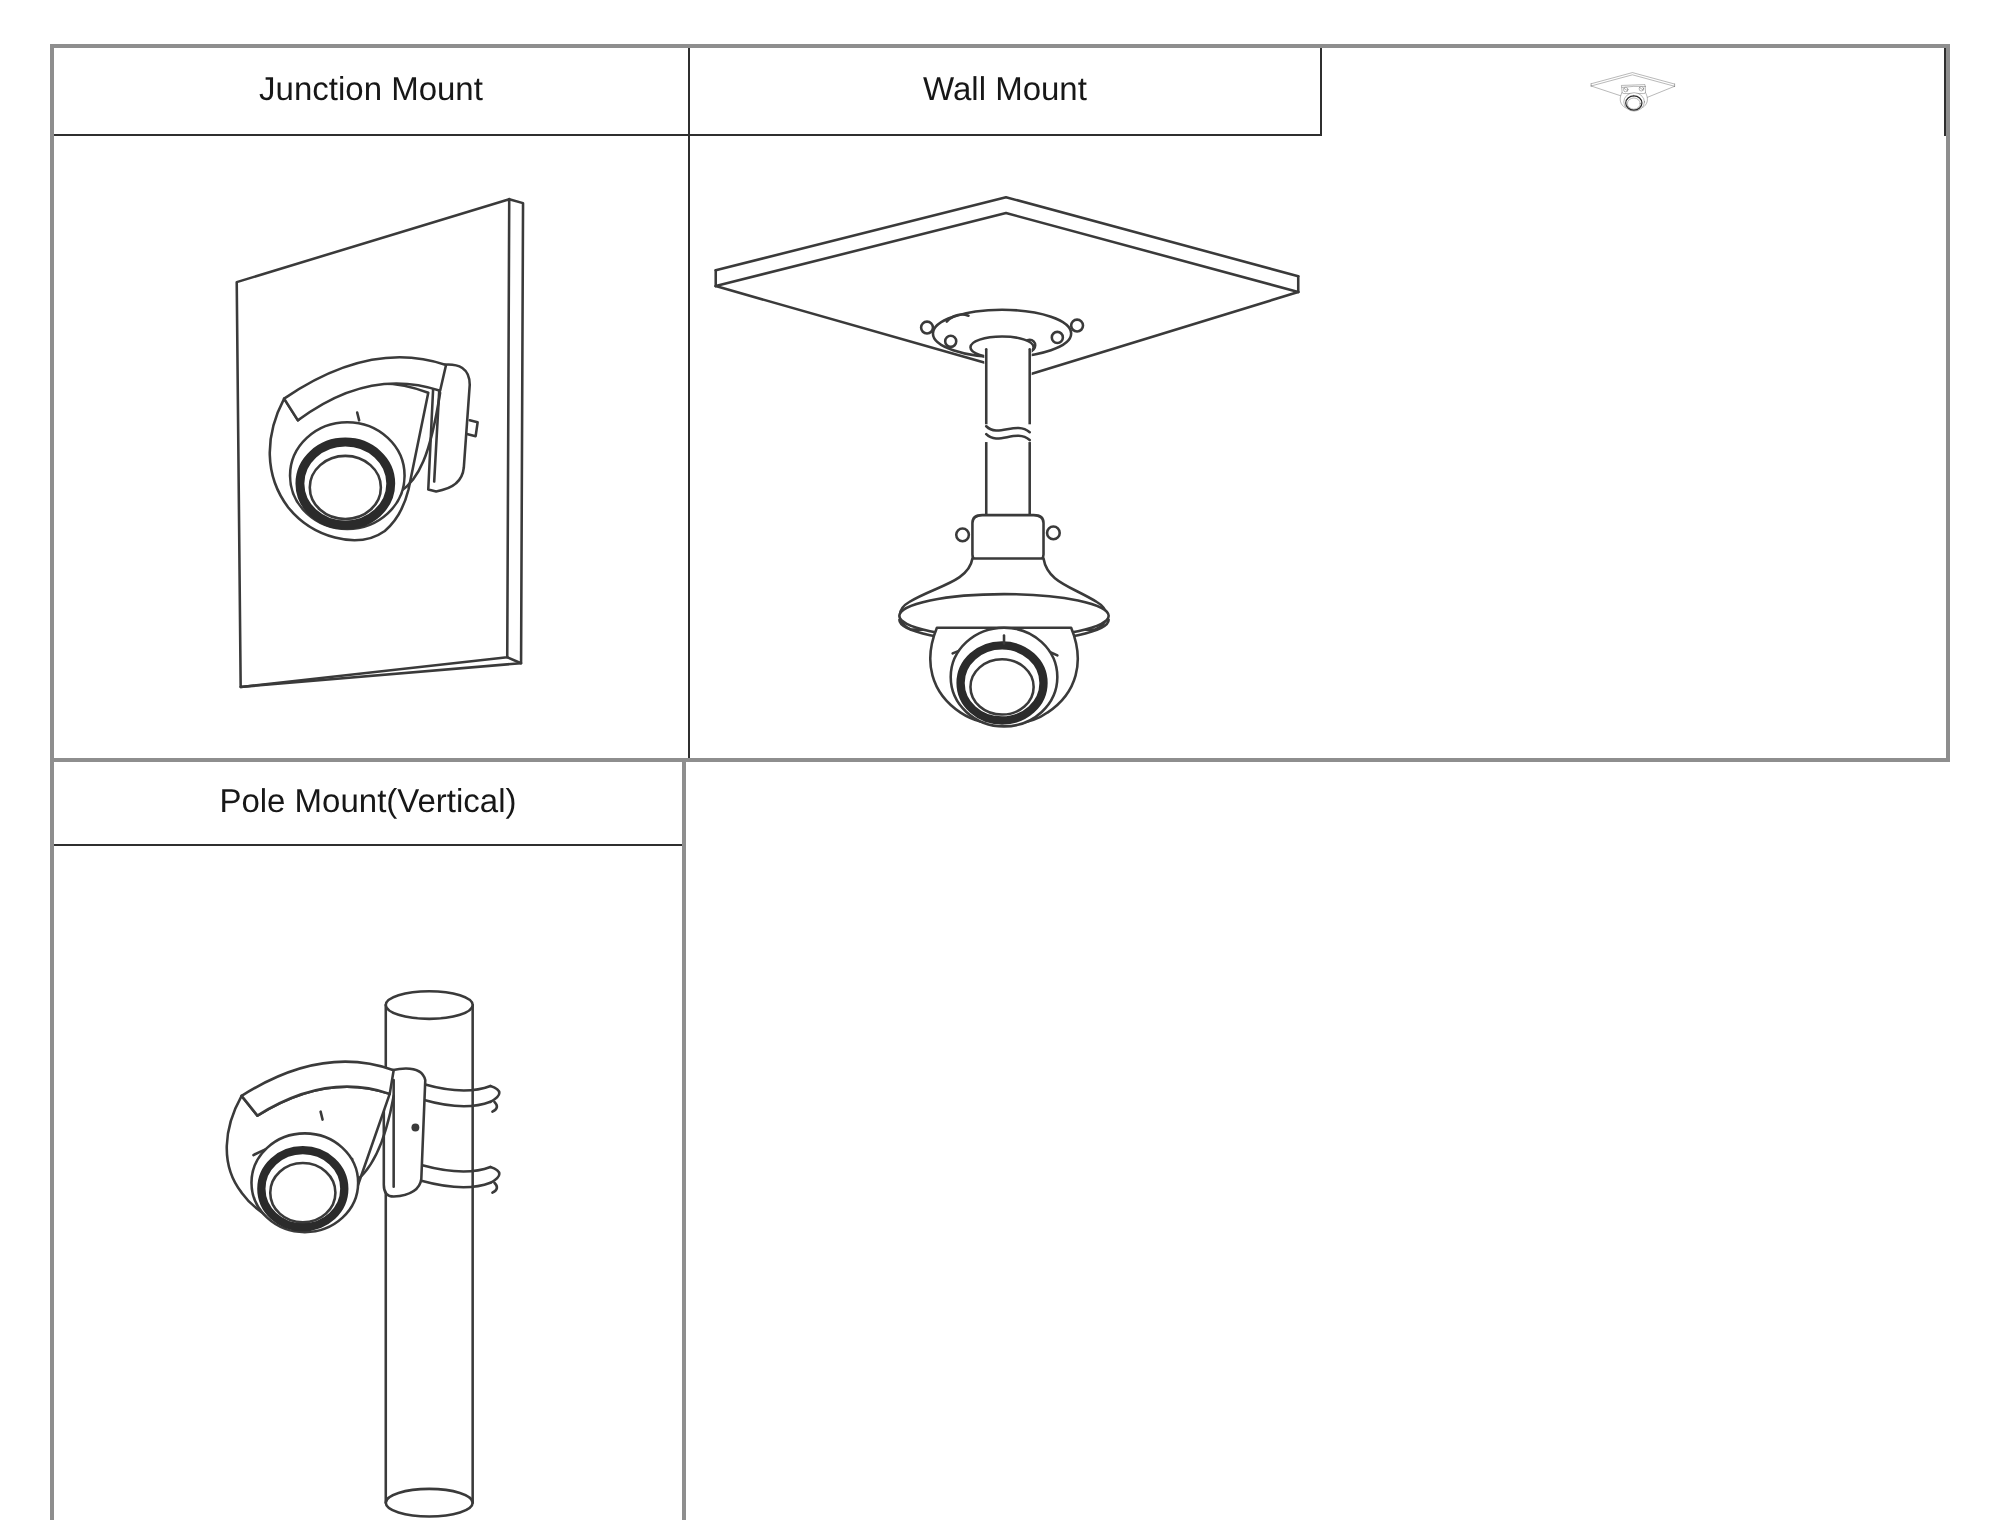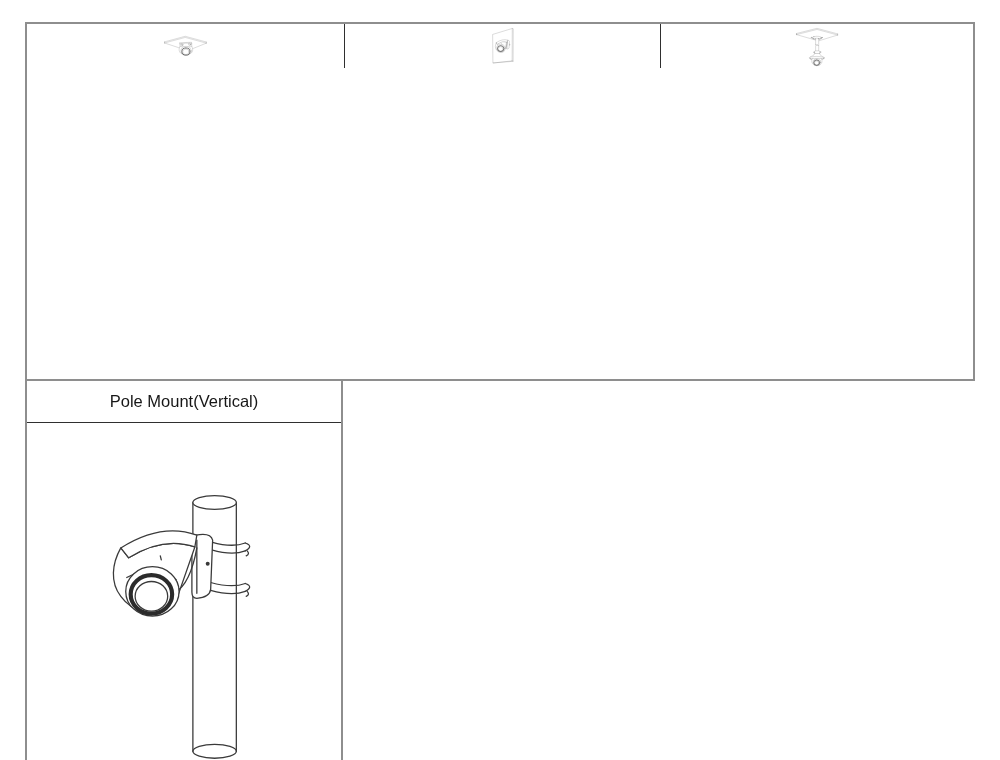--- a/index.html
+++ b/index.html
@@ -34,20 +34,26 @@
   .dcell svg{width:100%;height:100%;display:block;}
   .art{stroke:#3a3a3a;stroke-width:1.3;fill:none;stroke-linecap:round;stroke-linejoin:round;}
   .artw{stroke:#3a3a3a;stroke-width:1.3;fill:#ffffff;stroke-linecap:round;stroke-linejoin:round;}
   .ring{stroke:#2b2b2b;fill:none;}
 </style>
 </head>
 <body>
 
 <div class="tbl tbl-top">
 
+  <div class="cell hcell b-right b-bottom">
+    <span>Junction Mount</span>
+  </div>
+  <div class="cell hcell b-right b-bottom">
+    <span>Wall Mount</span>
+  </div>
 
   <div class="cell dcell b-right">
     <svg viewBox="0 0 318 315" preserveAspectRatio="xMidYMid meet">
       <g>
         <path class="art" d="M9,128 L157,88 L308,129"></path>
         <path class="art" d="M9,136 L157,96 L308,137"></path>
         <path class="art" d="M9,128 L9,136"></path>
         <path class="art" d="M308,129 L308,137"></path>
         <path class="art" d="M9,136 L175,191 L308,137"></path>
       </g>

